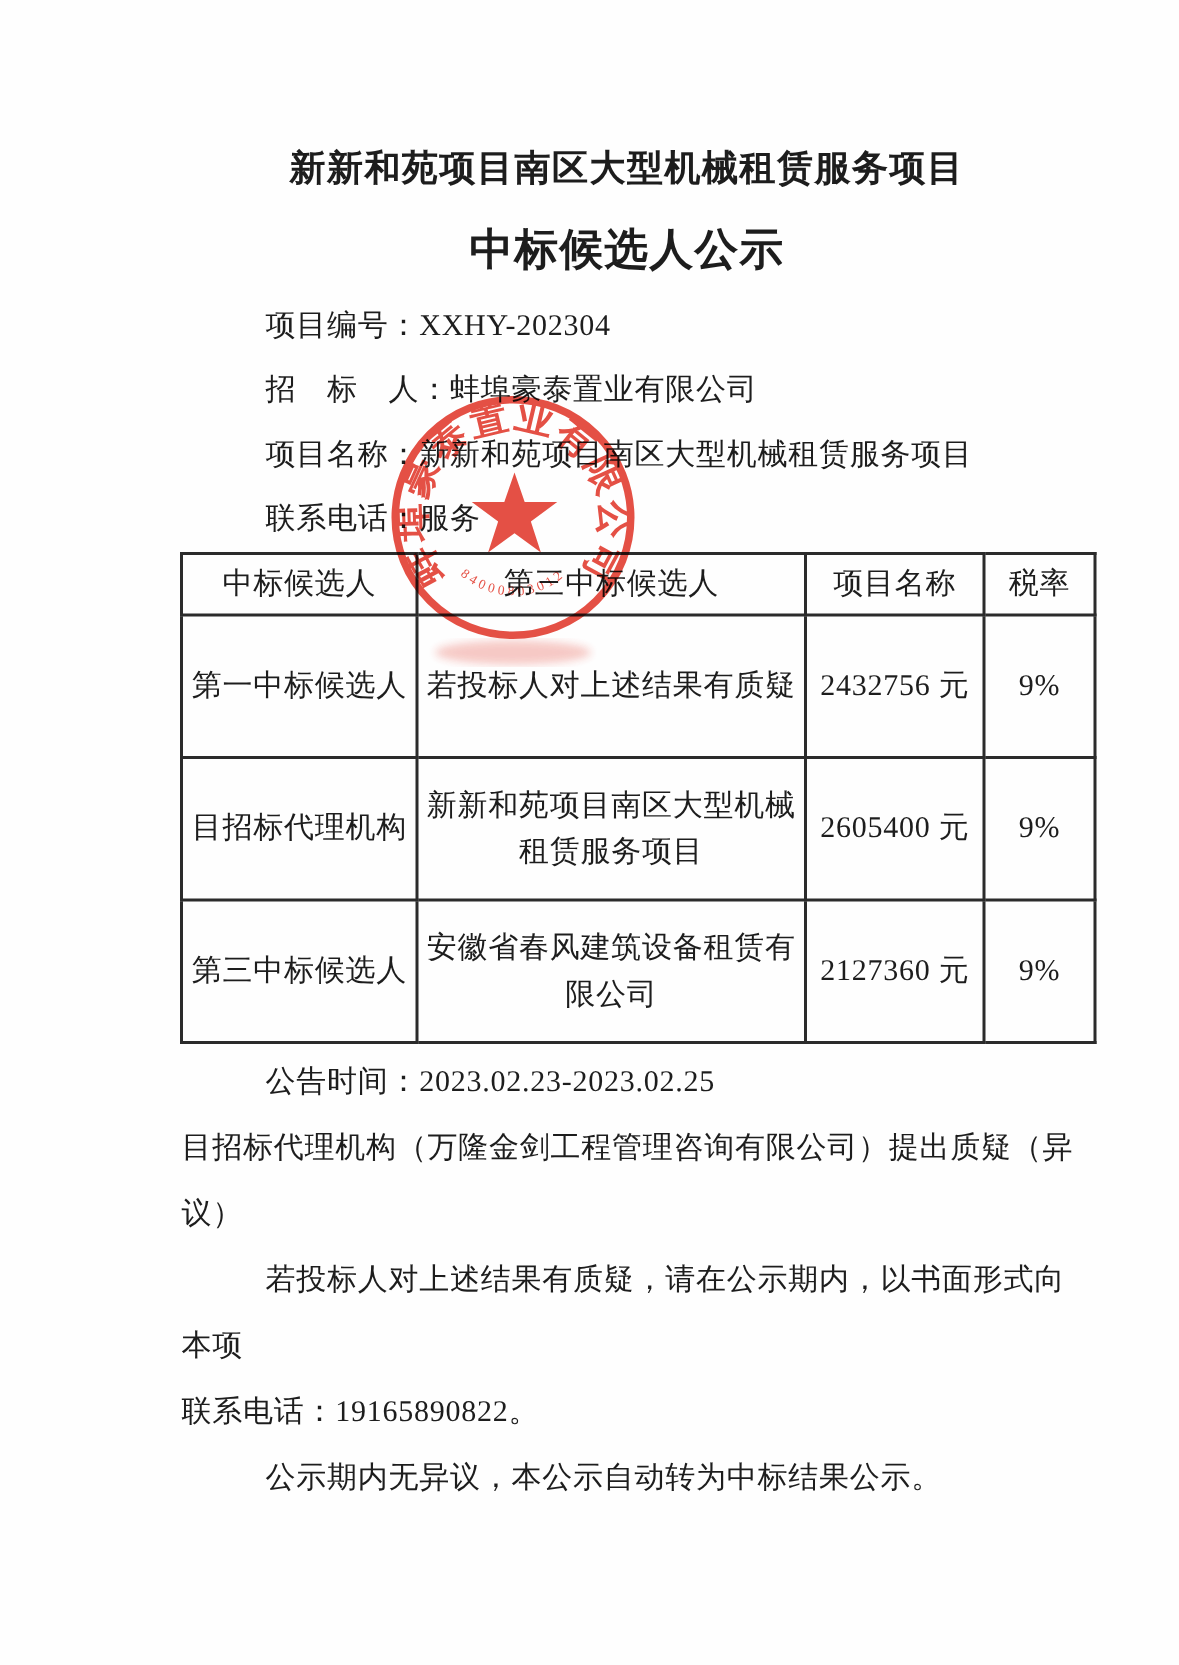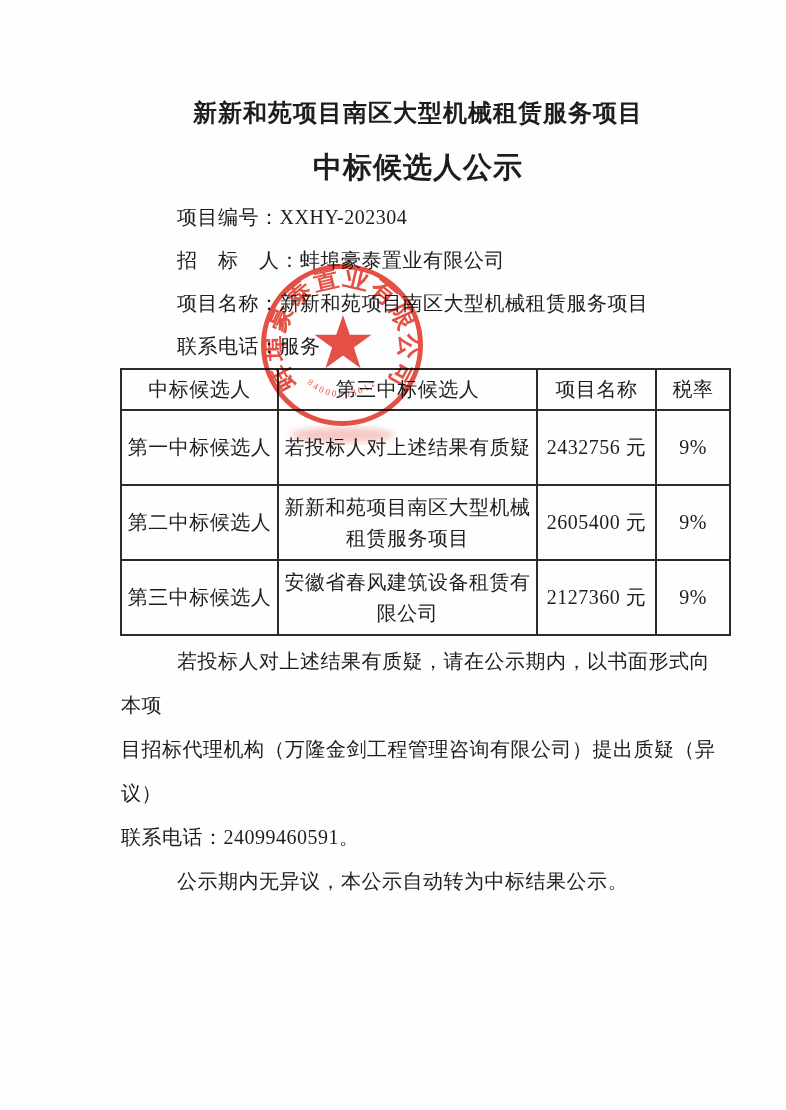--- a/index.html
+++ b/index.html
@@ -53,21 +53,21 @@
   .bid-table td, .bid-table th{
     border:2px solid #2b2b2b;
     text-align:center;
     vertical-align:middle;
     padding:2px 4px;
     font-weight:normal;
     line-height:31px;
     box-sizing:border-box;
   }
   .bid-table th{height:41px;}
-  .bid-table td{height:75px;}
+  .bid-table td{height:95px;}
   .col-candidate{width:157px;}
   .col-company{width:259px;}
   .col-price{width:119px;}
   .col-rate{width:74px;}
   .footer-block{
     margin:3px 0 0 96px;
     width:606px;
     font-size:20px;
     letter-spacing:0.5px;
   }
@@ -120,38 +120,41 @@
       <th>项目名称</th>
       <th>税率</th>
     </tr>
     <tr>
       <td>第一中标候选人</td>
       <td>若投标人对上述结果有质疑</td>
       <td>2432756 元</td>
       <td>9%</td>
     </tr>
     <tr>
-      <td>第二中标候选人</td>
+      <td>目招标代理机构</td>
       <td>新新和苑项目南区大型机械租赁服务项目</td>
       <td>2605400 元</td>
       <td>9%</td>
     </tr>
     <tr>
       <td>第三中标候选人</td>
       <td>安徽省春风建筑设备租赁有限公司</td>
       <td>2127360 元</td>
       <td>9%</td>
     </tr>
   </tbody>
     </table>
 
   <div class="footer-block">
+    <div class="footer-line indent">
+      <span>公告时间：</span><span>2023.02.23-2023.02.25</span>
+    </div>
+    <div class="footer-line">目招标代理机构（万隆金剑工程管理咨询有限公司）提出质疑（异议）</div>
     <div class="footer-line indent">若投标人对上述结果有质疑，请在公示期内，以书面形式向本项</div>
-    <div class="footer-line">目招标代理机构（万隆金剑工程管理咨询有限公司）提出质疑（异议）</div>
-    <div class="footer-line">联系电话：24099460591。</div>
+    <div class="footer-line">联系电话：19165890822。</div>
     <div class="footer-line indent">公示期内无异议，本公示自动转为中标结果公示。</div>
   </div>
 
   <svg class="stamp" width="172" height="200" viewBox="0 0 172 200" xmlns="http://www.w3.org/2000/svg" xmlns:xlink="http://www.w3.org/1999/xlink">
     <defs>
       <path id="seal-arc-top" d="M 34.9 115.5 A 59 59 0 1 1 137.1 115.5" fill="none"></path>
       <path id="seal-arc-bottom" d="M 43.4 115.8 A 52 52 0 0 0 128.6 115.8" fill="none"></path>
       <filter id="seal-blur">
           <feGaussianBlur stdDeviation="3"></feGaussianBlur>
         </filter>

